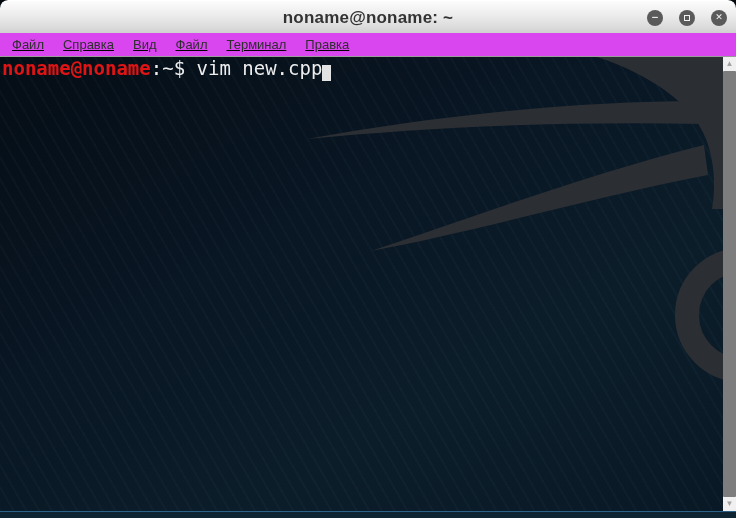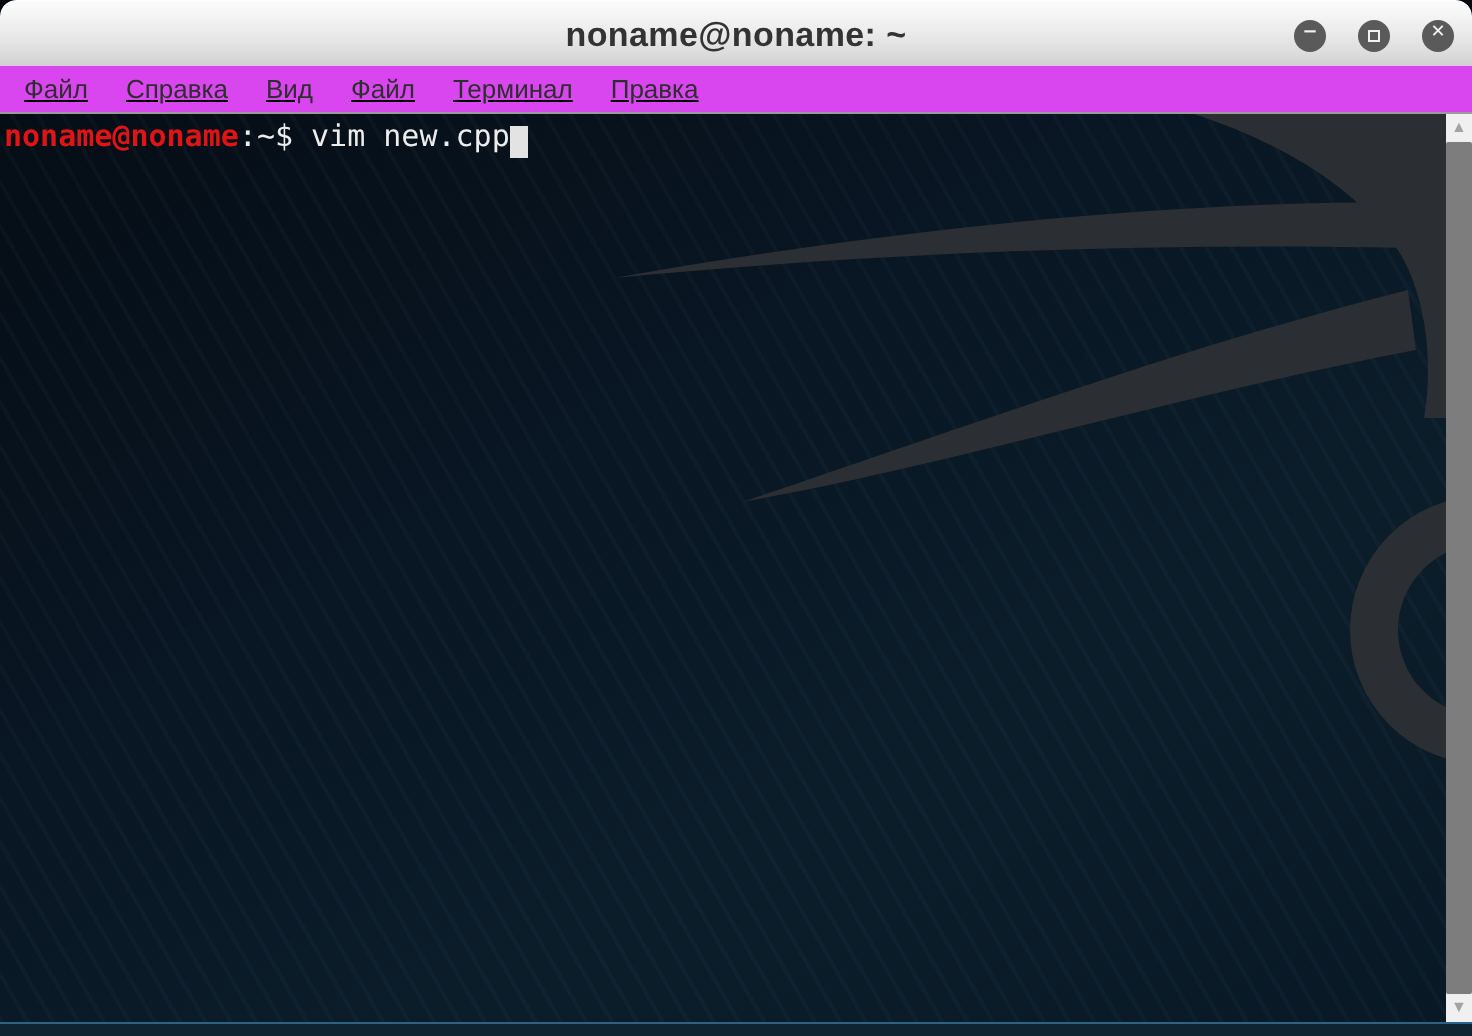--- a/index.html
+++ b/index.html
@@ -62,21 +62,21 @@
     background:
       repeating-linear-gradient(60deg, rgba(130,190,215,0.030) 0 2px, rgba(0,0,0,0) 2px 11px),
       linear-gradient(150deg, #050d15 0%, #091623 38%, #0c1d2a 68%, #091825 100%);
     overflow: hidden;
   }
   .dragon-svg { position: absolute; top: 0; left: 0; }
 
   .term-line {
     position: absolute; top: 3px; left: 2px;
     font-family: "DejaVu Sans Mono", monospace;
-    font-size: 15px; line-height: 17px;
+    font-size: 19px; line-height: 17px;
     white-space: pre;
     color: #ededed;
   }
   .prompt-user { color: #e01414; font-weight: bold; }
   .cursor-block {
     display: inline-block; width: 9px; height: 16px;
     background: #e3e3e3; vertical-align: text-bottom;
     transform: translateY(2px);
   }
 

